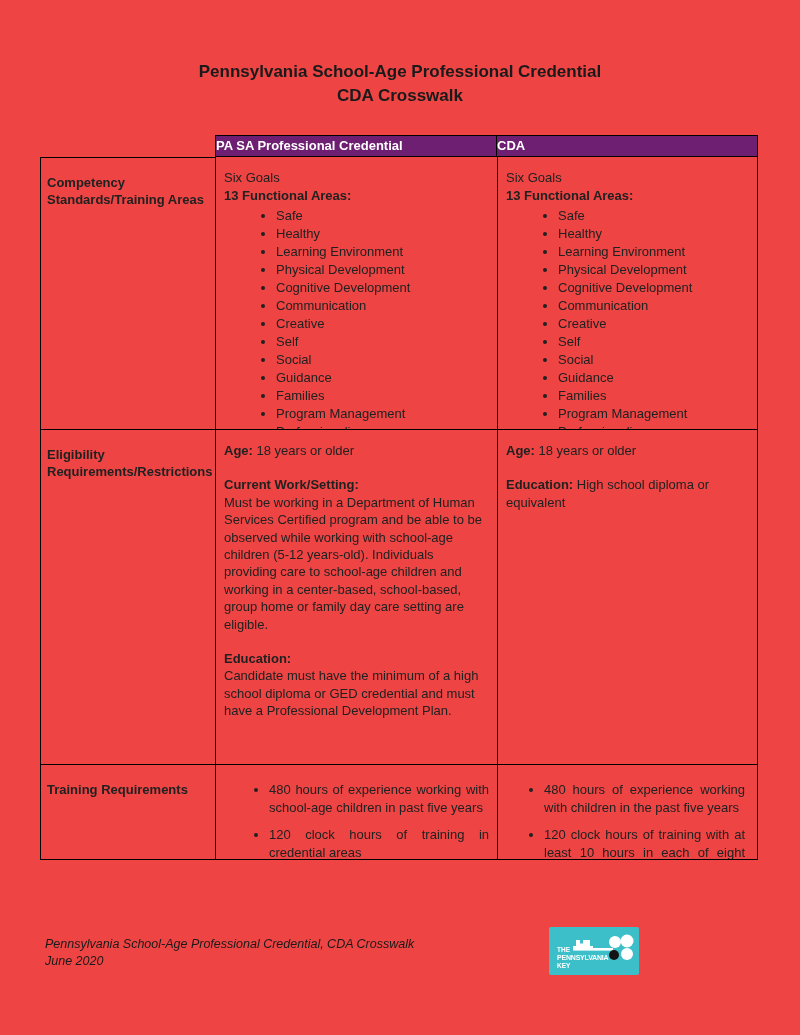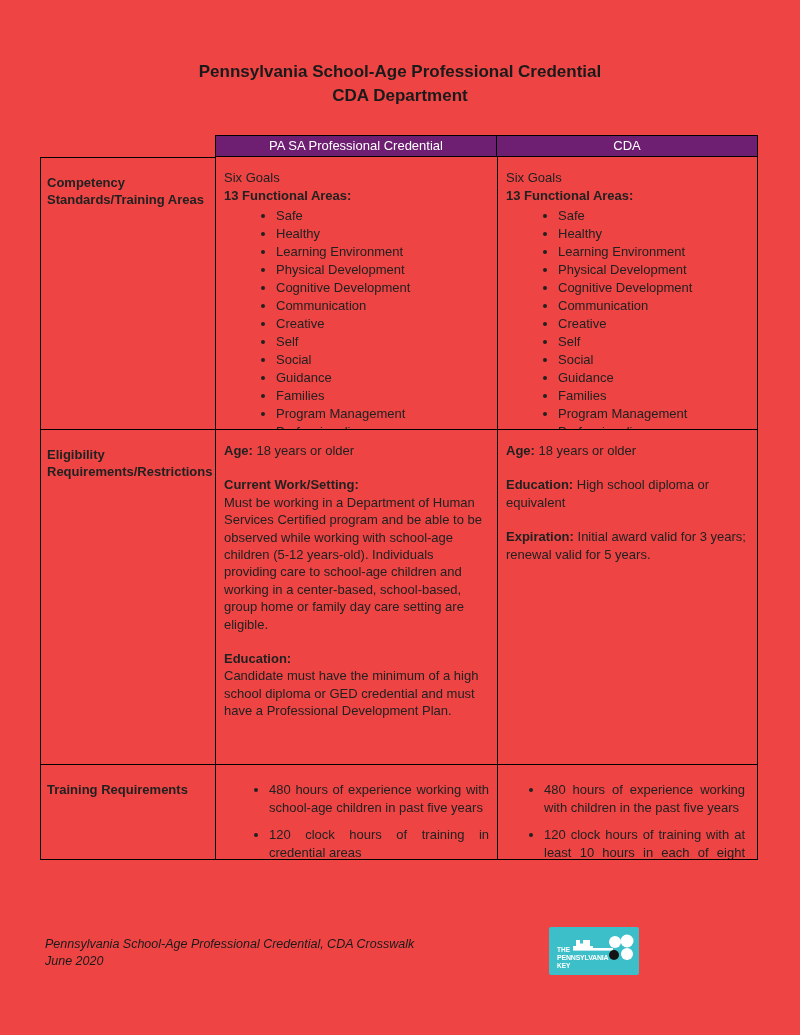--- a/index.html
+++ b/index.html
@@ -13,22 +13,22 @@
   .page{position:relative;width:800px;height:1035px;background:#ef4444;overflow:hidden;}
 
   
   .doc-title{position:absolute;left:0;top:60px;width:800px;text-align:center;
     font-size:17px;font-weight:bold;line-height:24px;color:#1a1a1a;}
 
   
   .xtable{position:absolute;left:40px;top:135px;width:718px;
     display:grid;grid-template-columns:175px 282px 261px;grid-template-rows:22px 273px 335px 95px;}
   .corner{background:transparent;}
-  .hcell{background:var(--header_purple);color:#fff;font-weight:normal;font-size:13px;
-    text-align:center;line-height:20px;border:1px solid #000;}
+  .hcell{background:var(--header_purple);color:#fff;font-weight:bold;font-size:13px;
+    line-height:20px;border:1px solid #000;}
   .hcell.cda{border-left:none;}
   .cell{border-left:1px solid #000;border-bottom:1px solid #000;overflow:hidden;}
   .cell.rightmost{border-right:1px solid #000;}
   .cell.top-label{border-top:1px solid #000;}
   .label-cell{font-weight:bold;font-size:13px;line-height:17px;padding:16px 6px;}
   .body-cell{font-size:13px;padding:12px 8px 2px 8px;}
 
   .intro-line{line-height:18px;}
   .sub-heading{font-weight:bold;line-height:18px;}
   .fa-list{list-style:disc;padding-left:52px;margin-top:2px;}
@@ -48,21 +48,21 @@
   .logo{position:absolute;left:549px;top:927px;}
   .logo svg .bg{fill:var(--logo_teal);}
 </style>
 </head>
 <body>
 
 <div class="page">
 
   <h1 class="doc-title">
     <span>Pennsylvania School-Age Professional Credential</span><br>
-    <span>CDA Department</span>
+    <span>CDA Crosswalk</span>
   </h1>
 
   <div class="xtable">
 
     <div class="corner"></div>
     <div class="hcell pa">PA SA Professional Credential</div>
     <div class="hcell cda rightmost">CDA</div>
 
     <div class="cell top-label label-cell">Competency Standards/Training Areas</div>
     <div class="cell body-cell">
@@ -108,21 +108,20 @@
 
     <div class="cell label-cell">Eligibility Requirements/Restrictions</div>
     <div class="cell body-cell">
       <p class="para"><b>Age:</b> <span>18 years or older</span></p>
       <p class="para"><b class="blk">Current Work/Setting:</b><span>Must be working in a Department of Human Services Certified program and be able to be observed while working with school-age children (5-12 years-old). Individuals providing care to school-age children and working in a center-based, school-based, group home or family day care setting are eligible.</span></p>
       <p class="para"><b class="blk">Education:</b><span>Candidate must have the minimum of a high school diploma or GED credential and must have a Professional Development Plan.</span></p>
     </div>
     <div class="cell rightmost body-cell">
       <p class="para"><b>Age:</b> <span>18 years or older</span></p>
       <p class="para"><b>Education:</b> <span>High school diploma or equivalent</span></p>
-      <p class="para last"><b>Expiration:</b> <span>Initial award valid for 3 years; renewal valid for 5 years.</span></p>
     </div>
 
     <div class="cell label-cell">Training Requirements</div>
     <div class="cell body-cell">
       <ul class="tr-list pa">
 
       <li>480 hours of experience working with school-age children in past five years</li>
           <li>120 clock hours of training in credential areas</li>
         </ul>
     </div>

